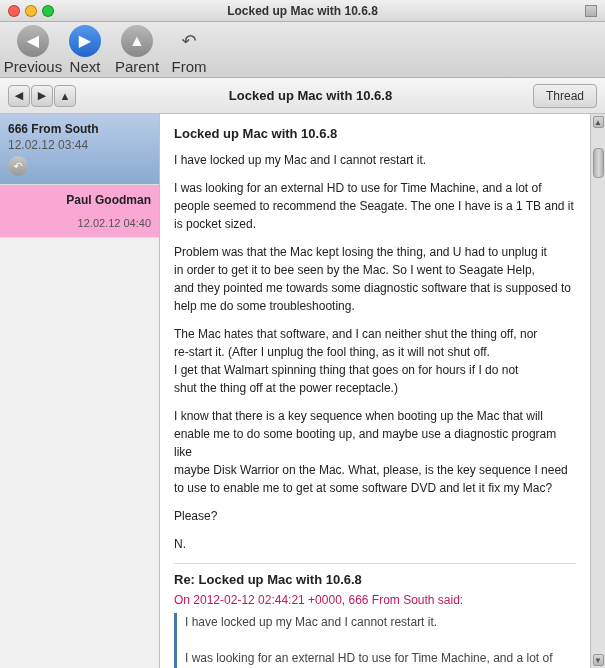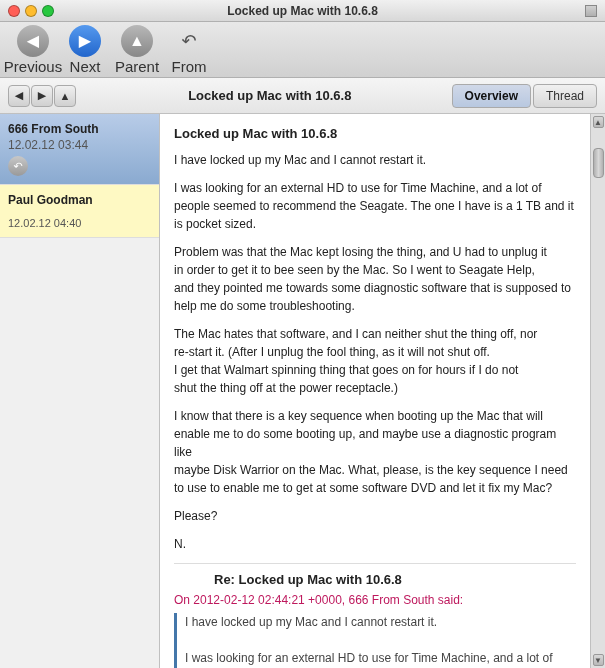--- a/index.html
+++ b/index.html
@@ -206,22 +206,23 @@
       border-radius: 50%;
       display: flex;
       align-items: center;
       justify-content: center;
       font-size: 11px;
       color: white;
     }
     .msg-item2 {
       padding: 8px 8px;
       border-bottom: 1px solid #ddd;
-      background: #fef9c3;
-      cursor: pointer;
+      background: #f9a8d4;
+      cursor: pointer;
+      text-align: right;
     }
     .msg-item2 .sender {
       font-size: 12px;
       font-weight: bold;
       color: #222;
     }
     .msg-item2 .date {
       font-size: 11px;
       color: #555;
       margin-top: 10px;
@@ -254,21 +255,20 @@
       background: #ddd;
       margin: 8px 0;
     }
 
     
     .msg-subject2 {
       font-size: 13px;
       font-weight: bold;
       color: #222;
       margin-bottom: 6px;
-      margin-left: 40px;
     }
     .msg-quote {
       border-left: 3px solid #4477aa;
       padding-left: 8px;
       color: #444;
       font-size: 12px;
       line-height: 1.5;
       margin-top: 6px;
     }
     .msg-intro {
@@ -353,21 +353,20 @@
 <div class="subheader">
   <div class="subheader-nav">
     <div class="nav-small-btn">◀</div>
     <div class="nav-small-btn">▶</div>
     <div class="nav-small-btn">▲</div>
   </div>
   <div class="subheader-info">
     <div class="subject">Locked up Mac with 10.6.8</div>
   </div>
   <div class="subheader-tabs">
-    <div class="tab-btn active">Overview</div>
     <div class="tab-btn">Thread</div>
   </div>
 </div>
 
 <div class="main-area">
 
   <div class="msg-list">
     <div class="msg-item selected">
       <div class="sender">666 From South</div>
       <div class="date">12.02.12 03:44</div>

